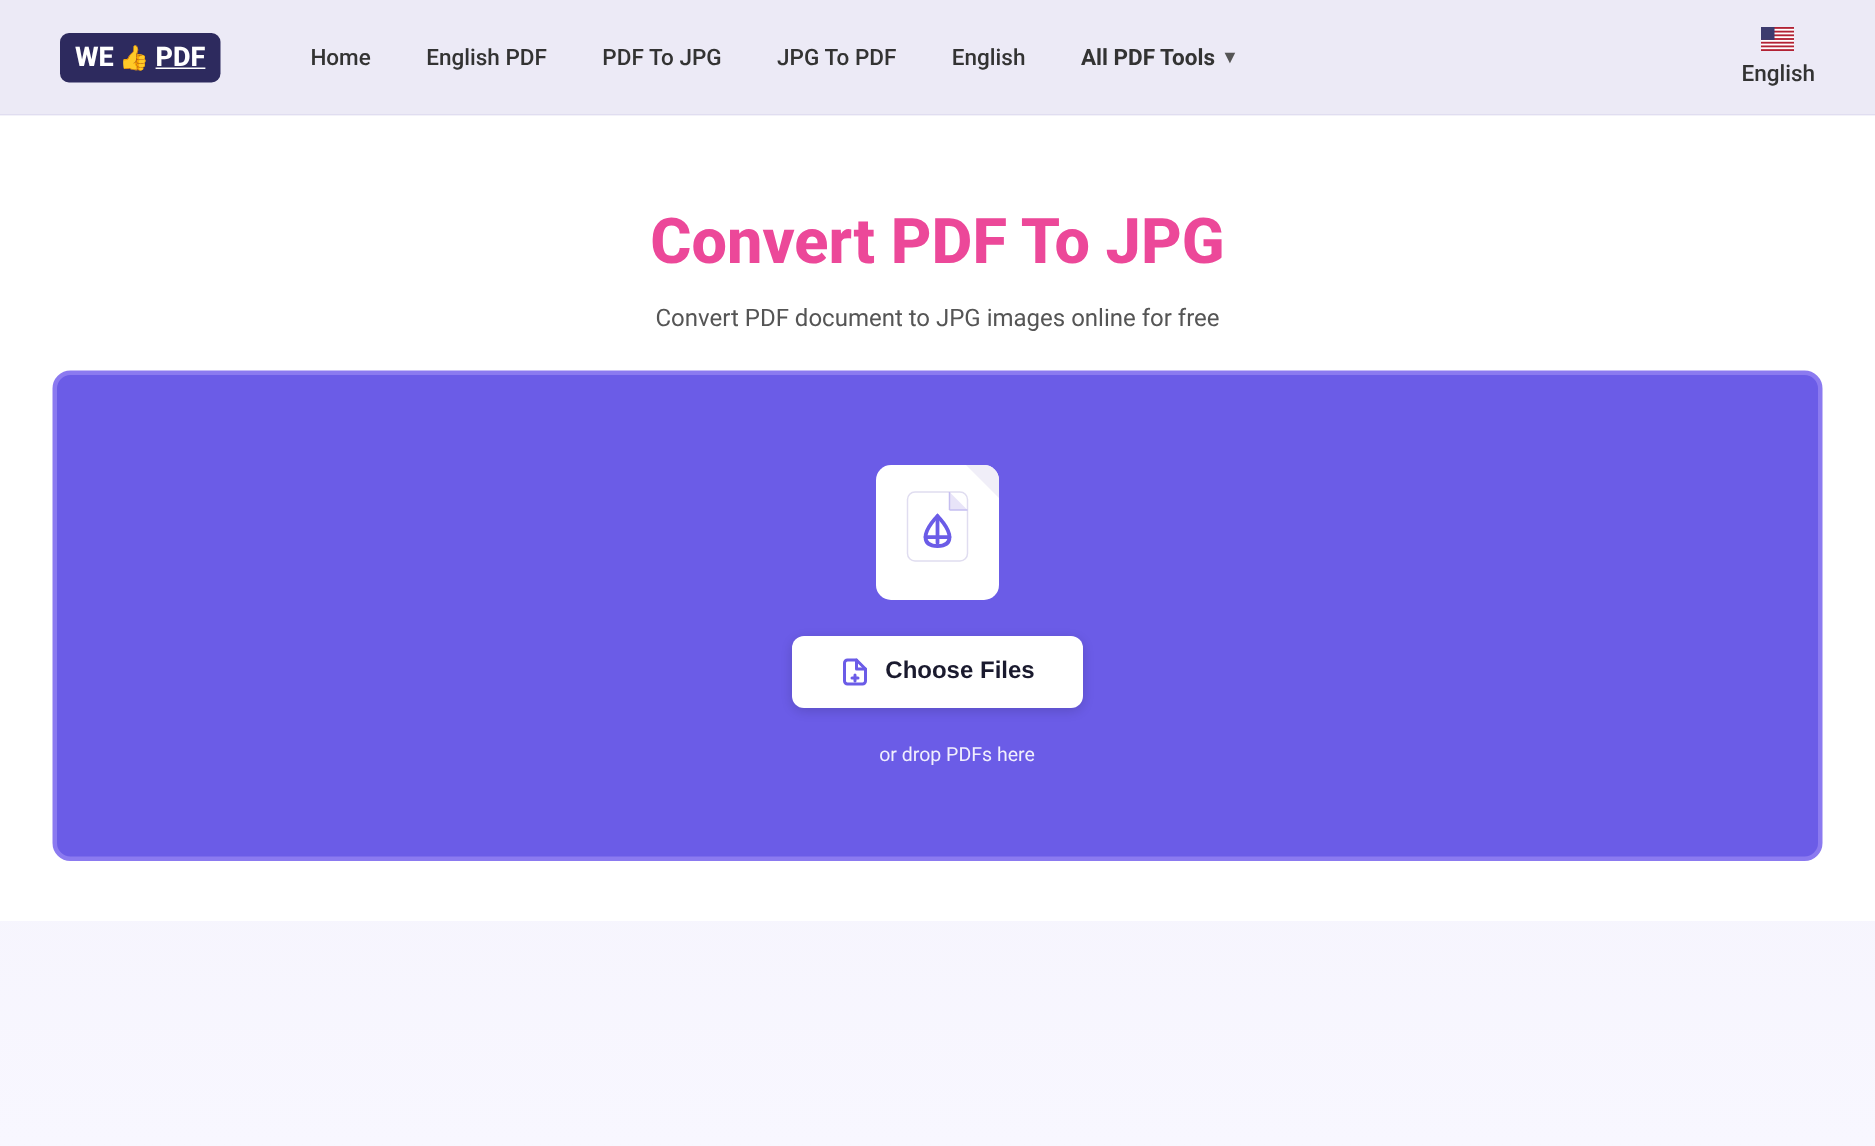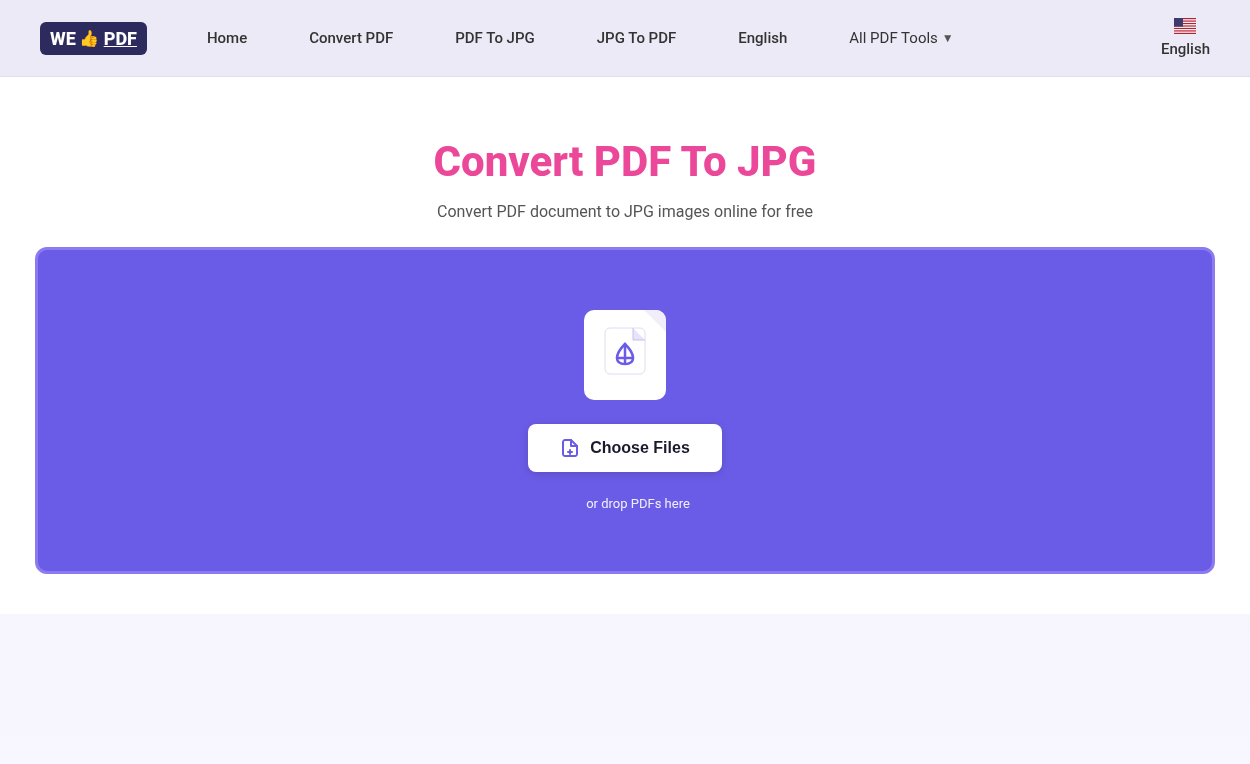--- a/index.html
+++ b/index.html
@@ -53,39 +53,39 @@
     }
 
     .logo-box .pdf {
       color: white;
       text-decoration: underline;
     }
 
     nav {
       display: flex;
       align-items: center;
-      gap: 62px;
+      gap: 37px;
       flex: 1;
     }
 
     nav a {
       text-decoration: none;
       color: #333;
       font-size: 15px;
       font-weight: 500;
     }
 
     .all-pdf-tools {
       display: flex;
       align-items: center;
       gap: 4px;
       cursor: pointer;
       color: #333;
       font-size: 15px;
-      font-weight: 400;
+      font-weight: 700;
     }
 
     .chevron-down {
       font-size: 12px;
       color: #555;
     }
 
     .lang-selector {
       display: flex;
       align-items: center;
@@ -208,21 +208,21 @@
   <a class="logo" href="#">
     <div class="logo-box">
       <span class="we">WE</span>
       <span class="thumb">👍</span>
       <span class="pdf">PDF</span>
     </div>
   </a>
 
   <nav>
     <a href="#">Home</a>
-    <a href="#">Convert PDF</a>
+    <a href="#">English PDF</a>
     <a href="#">PDF To JPG</a>
     <a href="#">JPG To PDF</a>
     <a href="#">English</a>
     <div class="all-pdf-tools">
       <span>All PDF Tools</span>
       <span class="chevron-down">▼</span>
     </div>
   </nav>
 
   <div class="lang-selector">

